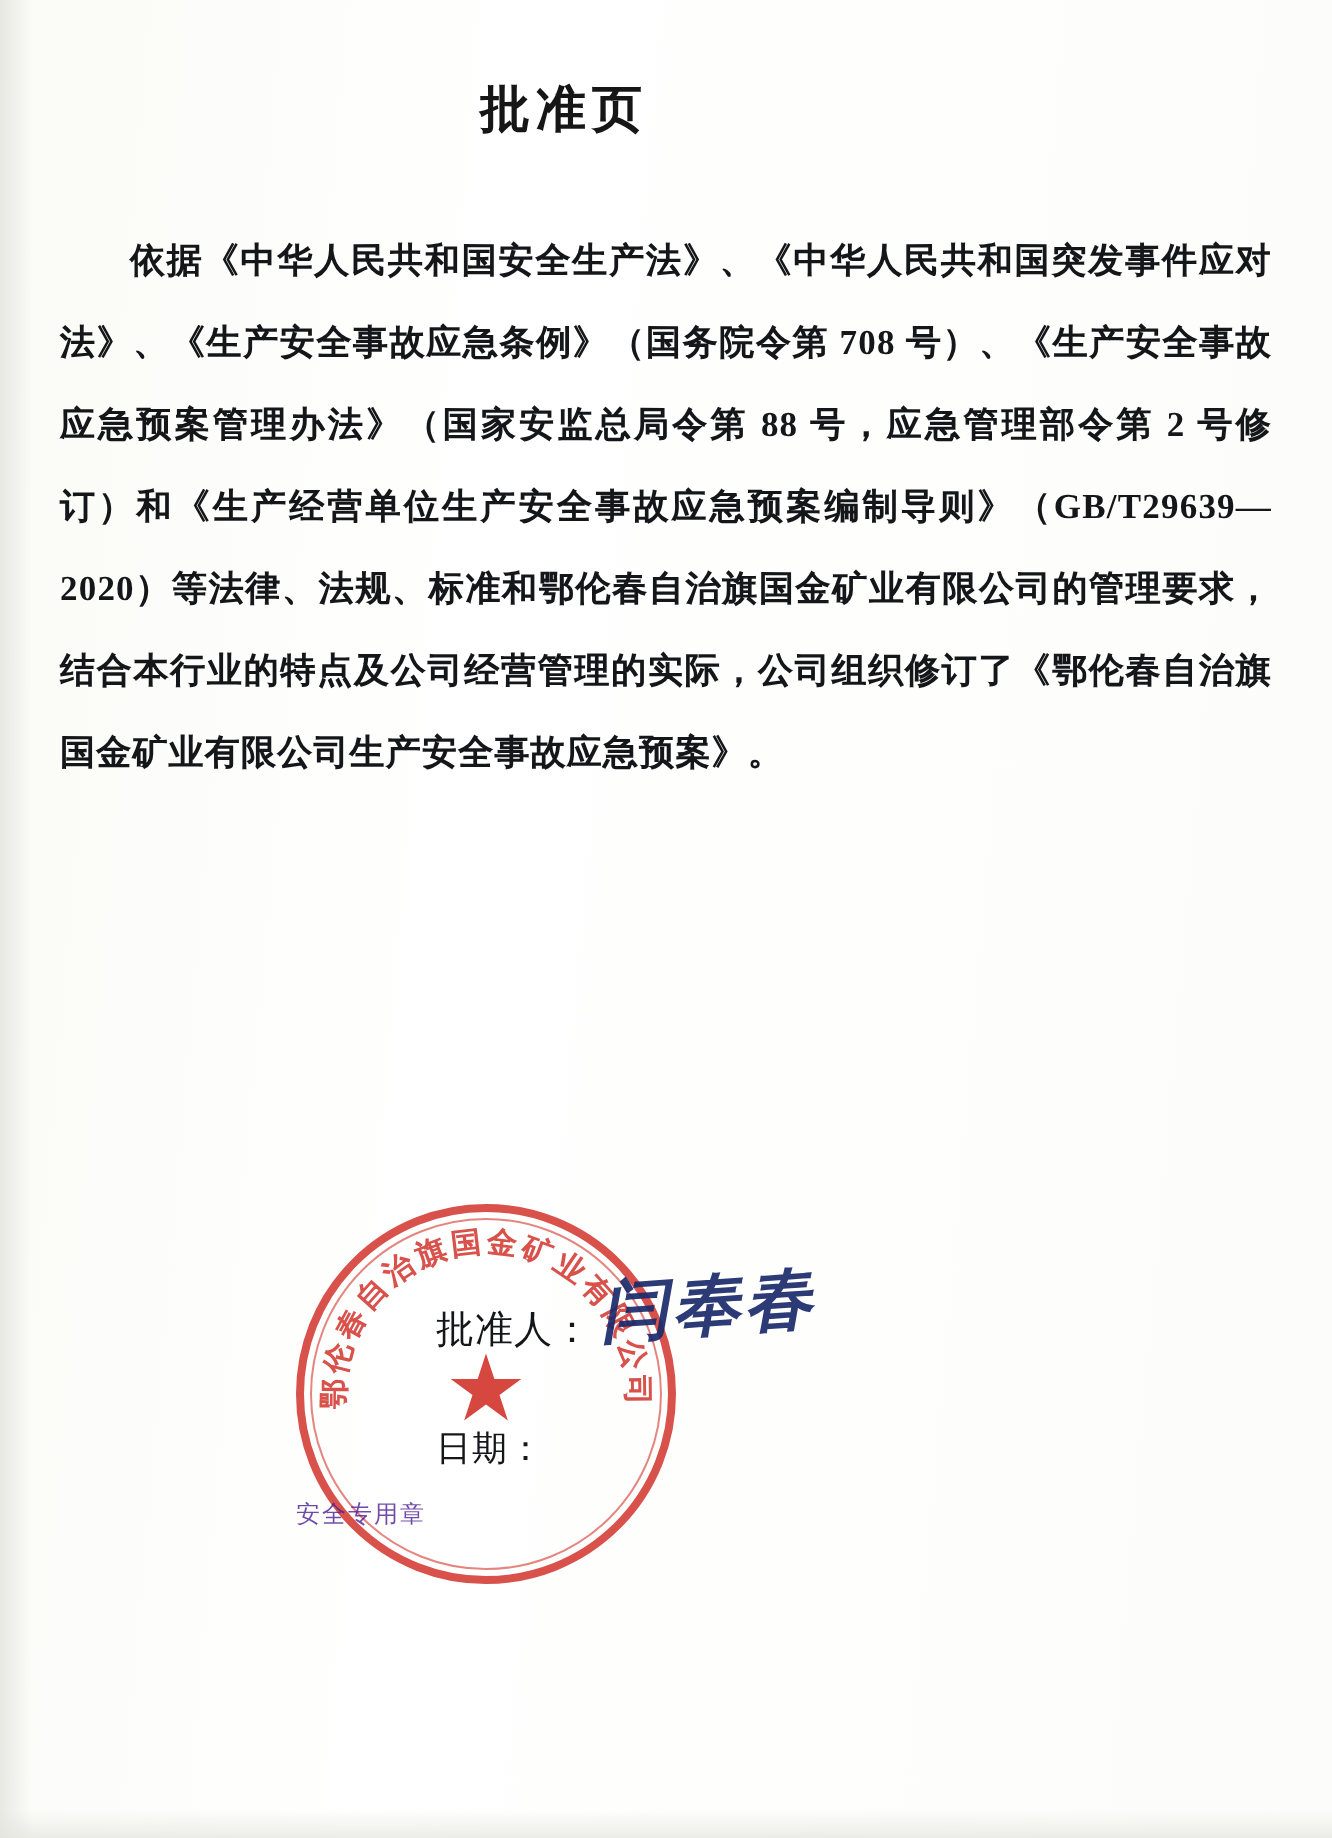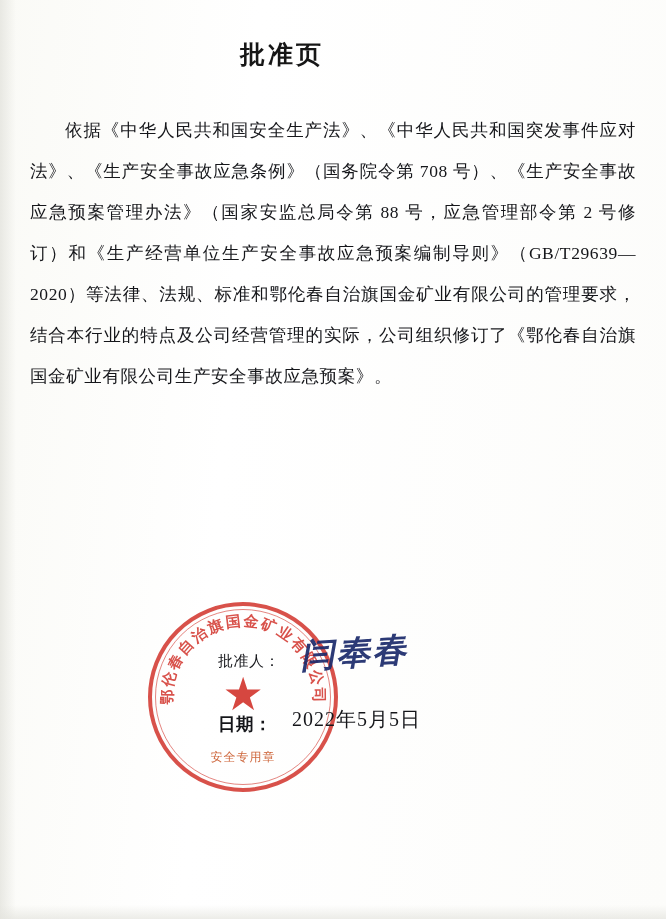--- a/index.html
+++ b/index.html
@@ -48,20 +48,21 @@
     line-height: 41px;
     text-align: justify;
     text-justify: inter-ideograph;
     letter-spacing: 0.6px;
   }
   #para-1 { top: 110px; }
   #para-2 { top: 405px; }
   .body-block p {
     margin: 0;
     text-indent: 2em;
+    font-weight: bold;
   }
   .seal-wrap {
     position: absolute;
     left: 148px;
     top: 602px;
     width: 190px;
     height: 190px;
     pointer-events: none;
   }
   .seal {
@@ -106,42 +107,41 @@
     font-size: 15px;
     letter-spacing: 2px;
     font-family: "Liberation Serif", "DejaVu Serif", serif;
     font-weight: bold;
   }
   .seal-bottom-label {
     position: absolute;
     left: 0;
     bottom: 26px;
     width: 190px;
-    text-align: center;
-    color: #c2410c;
+    text-align: left;
+    color: #4c1d95;
     font-size: 12px;
     letter-spacing: 1px;
     opacity: 0.8;
   }
   .approval-line {
     position: absolute;
     left: 218px;
     top: 652px;
-    font-size: 15px;
+    font-size: 19px;
     color: #15161a;
     letter-spacing: 0.5px;
   }
   .date-line {
     position: absolute;
     left: 218px;
     top: 712px;
     font-size: 17.5px;
     color: #15161a;
     letter-spacing: 0.5px;
-    font-weight: bold;
   }
   .signature {
     position: absolute;
     left: 300px;
     top: 630px;
     font-size: 34px;
     color: #1b2a6b;
     font-family: "Liberation Serif", "DejaVu Serif", serif;
     font-style: italic;
     font-weight: bold;
@@ -202,14 +202,13 @@
       </text>
     </svg>
     <div class="seal-star">★</div>
     <div class="seal-bottom-label">安全专用章</div>
   </div>
 
   <div class="approval-line">批准人：</div>
   <div class="signature">闫奉春</div>
 
   <div class="date-line">日期：</div>
-  <div class="date-value">2022年5月5日</div>
 </div>
 
 </body></html>

